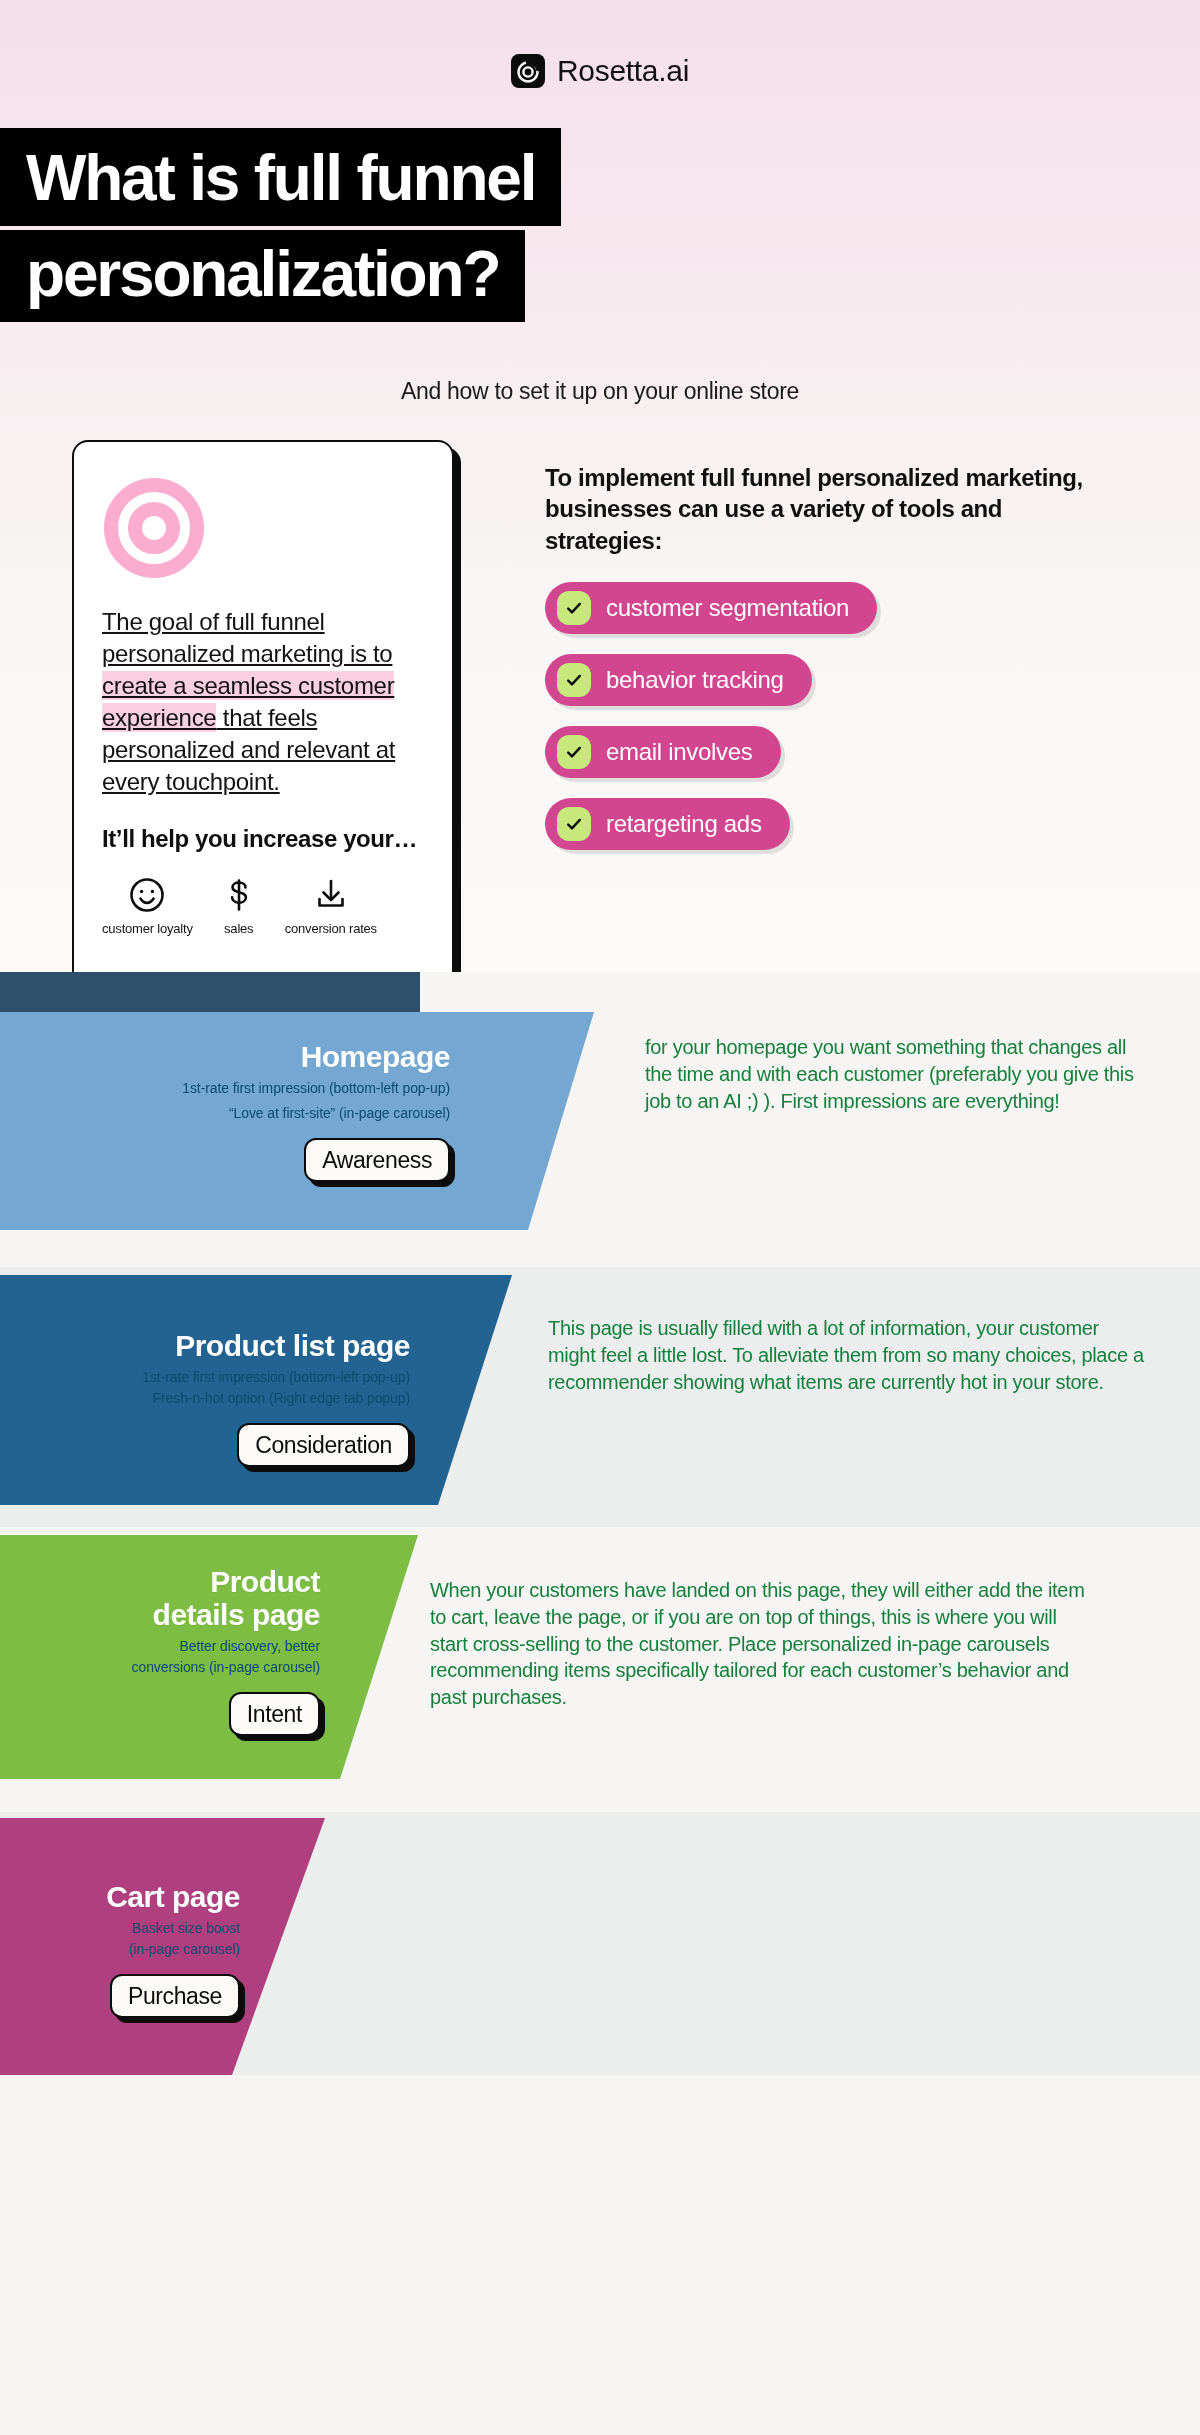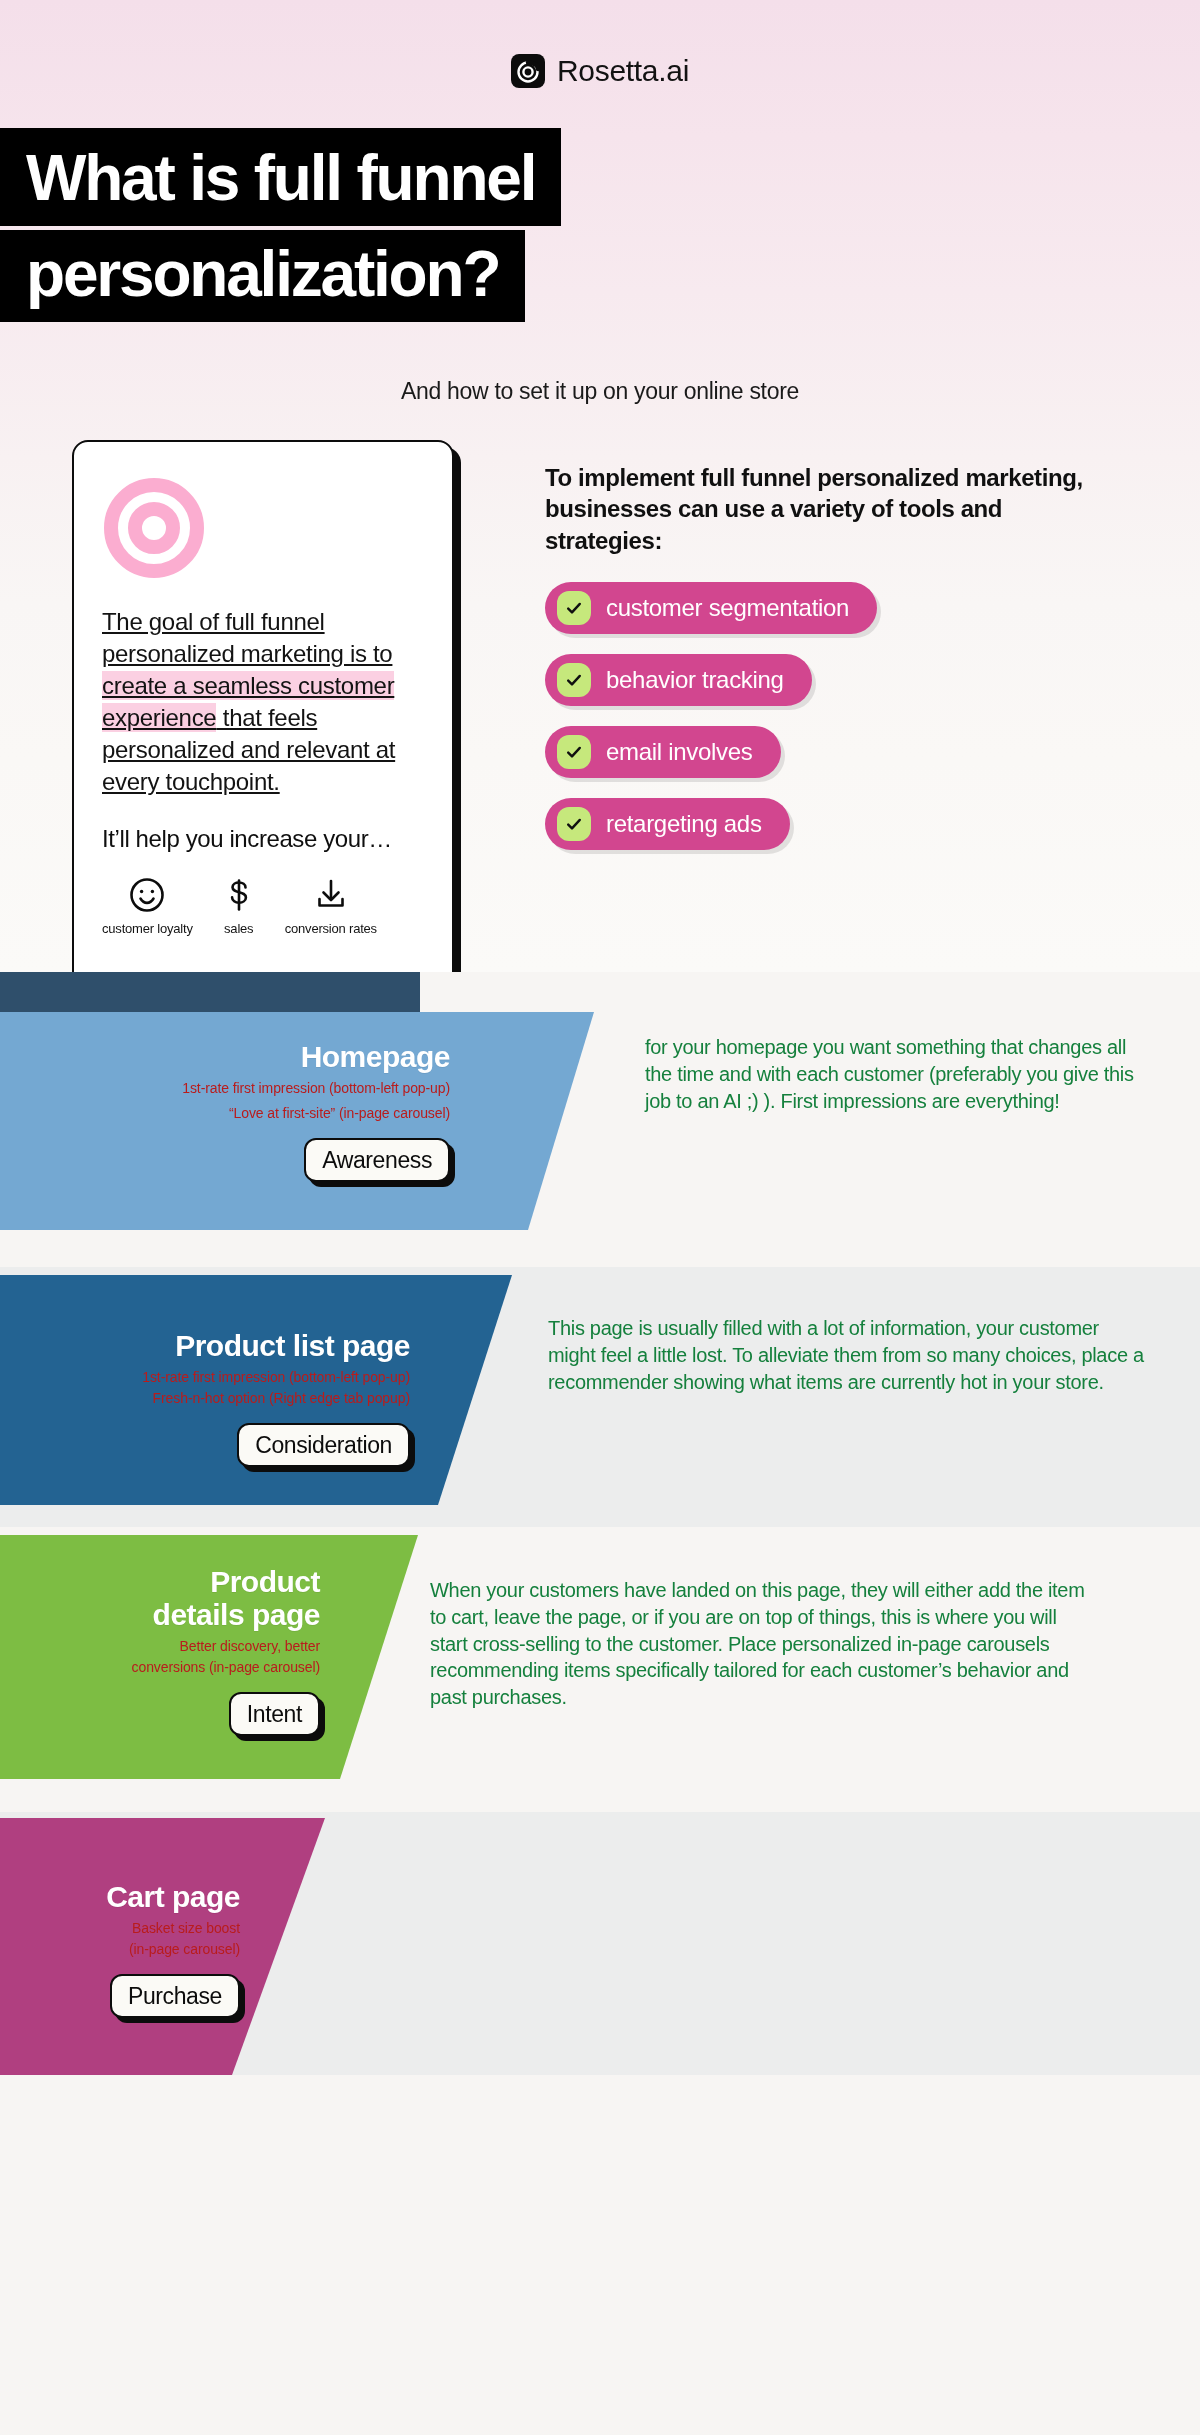--- a/index.html
+++ b/index.html
@@ -85,21 +85,21 @@
     font-size: 24px;
     line-height: 1.33;
     color: #131313;
     letter-spacing: -0.3px;
     text-decoration: underline;
   }
   .hl { background: #fbd0e2; padding: 1px 0; }
   .goal-boost {
     margin-top: 28px;
     font-size: 24px;
-    font-weight: 400;
+    font-weight: 700;
     color: #0f0f0f;
     letter-spacing: -0.4px;
   }
   .metrics {
     display: flex; gap: 26px; margin-top: 22px; align-items: flex-start;
   }
   .metric { text-align: center; }
   .metric svg { display: block; margin: 0 auto 6px auto; }
   .metric-label {
     font-size: 13px; color: #131313; letter-spacing: -0.2px; white-space: nowrap;
@@ -179,21 +179,21 @@
   .stage-left {
     position: absolute;
     text-align: right;
     color: #ffffff;
   }
   .stage-title {
     font-size: 30px; font-weight: 700; letter-spacing: -0.5px; line-height: 1.1;
     text-shadow: 0 1px 0 rgba(0,0,0,0.06);
   }
   .stage-sub {
-    font-size: 14px; line-height: 1.45; margin-top: 5px; color: #b91c1c; letter-spacing: -0.1px;
+    font-size: 14px; line-height: 1.45; margin-top: 5px; color: #0c4a6e; letter-spacing: -0.1px;
   }
   .chip {
     display: inline-block;
     margin-top: 14px;
     background: #fbfaf6;
     color: #0c0c0c;
     border: 2.5px solid #0c0c0c;
     border-radius: 12px;
     padding: 7px 16px 6px 16px;
     font-size: 23px;

